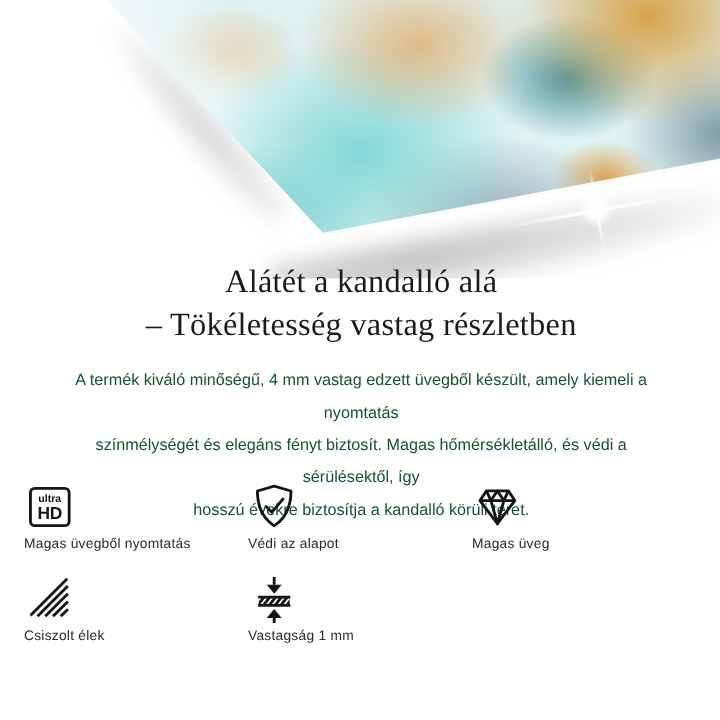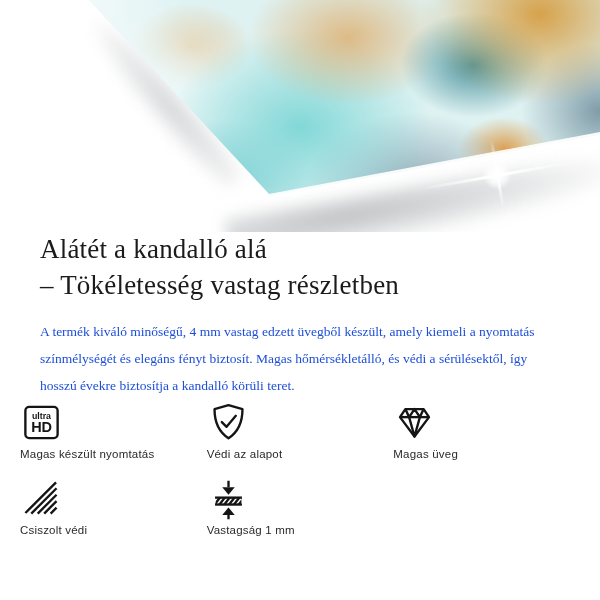--- a/index.html
+++ b/index.html
@@ -40,24 +40,24 @@
 
   .sparkle{position:absolute;left:497px;top:175px;width:0;height:0;}
   .sparkle .glow{position:absolute;left:-15px;top:-15px;width:30px;height:30px;border-radius:50%;
     background:radial-gradient(circle,#fff 12%,rgba(255,255,255,.75) 38%,rgba(255,255,255,0) 70%);}
   .sparkle .ray-h{position:absolute;left:-80px;top:-1.5px;width:160px;height:3px;transform:rotate(-10deg);
     background:linear-gradient(90deg,transparent,rgba(255,255,255,.95) 42%,#fff 50%,rgba(255,255,255,.95) 58%,transparent);}
   .sparkle .ray-v{position:absolute;left:-1.5px;top:-36px;width:3px;height:72px;transform:rotate(-10deg);
     background:linear-gradient(180deg,transparent,rgba(255,255,255,.9) 42%,#fff 50%,rgba(255,255,255,.9) 58%,transparent);}
 
   
-  .content{position:absolute;left:40px;right:38px;top:231px;}
+  .content{position:absolute;left:40px;right:38px;top:216px;text-align:center;}
   .title{font-family:"Liberation Serif",serif;font-weight:400;color:#1b1b1b;
     font-size:27px;line-height:36px;letter-spacing:.2px;}
-  .desc{margin-top:15px;font-size:13.5px;line-height:27px;color:#1d4ed8;font-family:Liberation Serif, serif;}
+  .desc{margin-top:15px;font-size:13.5px;line-height:27px;color:#14532d;}
 
   
   .features{position:absolute;left:20px;right:20px;top:401px;
     display:grid;grid-template-columns:1fr 1fr 1fr;row-gap:17px;}
   .feature{display:flex;flex-direction:column;align-items:flex-start;gap:4px;}
   .feature svg{width:43px;height:43px;display:block;}
   .feature .label{font-size:11.5px;color:#2a2a2a;letter-spacing:.2px;white-space:nowrap;}
   .ic{stroke:#151515;fill:none;stroke-width:2.2;}
   .badge-small{font-family:"Liberation Sans",sans-serif;font-size:8.2px;font-weight:bold;fill:#151515;}
   .badge-big{font-family:"Liberation Sans",sans-serif;font-size:13.5px;font-weight:bold;fill:#151515;letter-spacing:-.3px;}
@@ -94,21 +94,21 @@
 
   <div class="features">
 
 
     <div class="feature">
       <svg viewBox="0 0 40 40">
         <rect class="ic" x="5" y="5.5" width="30" height="29" rx="3.5" stroke-width="2.6"></rect>
         <text class="badge-small" x="20" y="16.5" text-anchor="middle">ultra</text>
         <text class="badge-big" x="20" y="29" text-anchor="middle">HD</text>
       </svg>
-      <span class="label">Magas készült nyomtatás</span>
+      <span class="label">Magas üvegből nyomtatás</span>
     </div>
 
     <div class="feature">
       <svg viewBox="0 0 40 40">
         <path class="ic" stroke-width="2.4" stroke-linejoin="round" d="M20 3.8 L33 7.6 C33 19 29.5 28.4 20 34.6 C10.5 28.4 7 19 7 7.6 Z"></path>
         <polyline class="ic" stroke-width="2.6" stroke-linecap="round" stroke-linejoin="round" points="13.8,19.6 18.2,24 26.8,13.8"></polyline>
       </svg>
       <span class="label">Védi az alapot</span>
     </div>
 
@@ -123,21 +123,21 @@
     </div>
 
     <div class="feature">
       <svg viewBox="0 0 40 40">
         <line class="ic" x1="5" y1="33.5" x2="33.5" y2="5" stroke-width="3"></line>
         <line class="ic" x1="10.5" y1="34" x2="34" y2="10.5" stroke-width="3.4"></line>
         <line class="ic" x1="16.5" y1="34" x2="34" y2="16.5" stroke-width="3.4"></line>
         <line class="ic" x1="22.5" y1="34" x2="34" y2="22.5" stroke-width="3.4"></line>
         <line class="ic" x1="28.5" y1="34" x2="34" y2="28.5" stroke-width="3.4"></line>
       </svg>
-      <span class="label">Csiszolt védi</span>
+      <span class="label">Csiszolt élek</span>
     </div>
 
     <div class="feature">
       <svg viewBox="0 0 40 40">
         <line class="ic" x1="20" y1="3.5" x2="20" y2="9.5" stroke-width="3"></line>
         <polygon points="14.2,9.5 25.8,9.5 20,16.5" fill="#151515"></polygon>
         <clipPath id="barclip">
             <rect x="8" y="19.6" width="24" height="5.6"></rect>
           </clipPath>
         <g clip-path="url(#barclip)">

